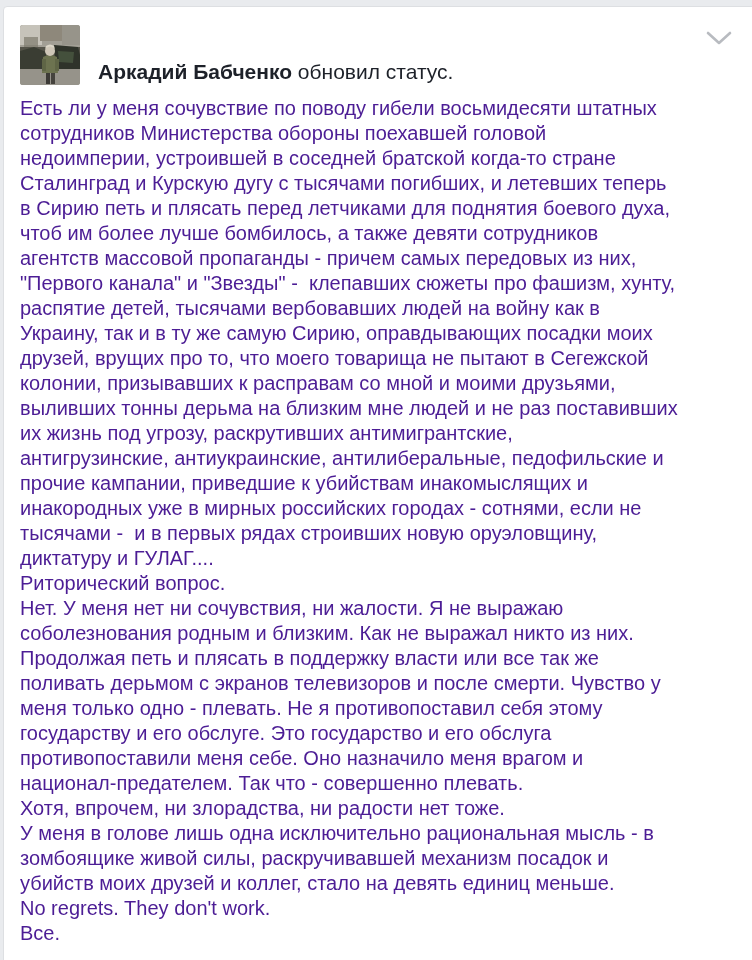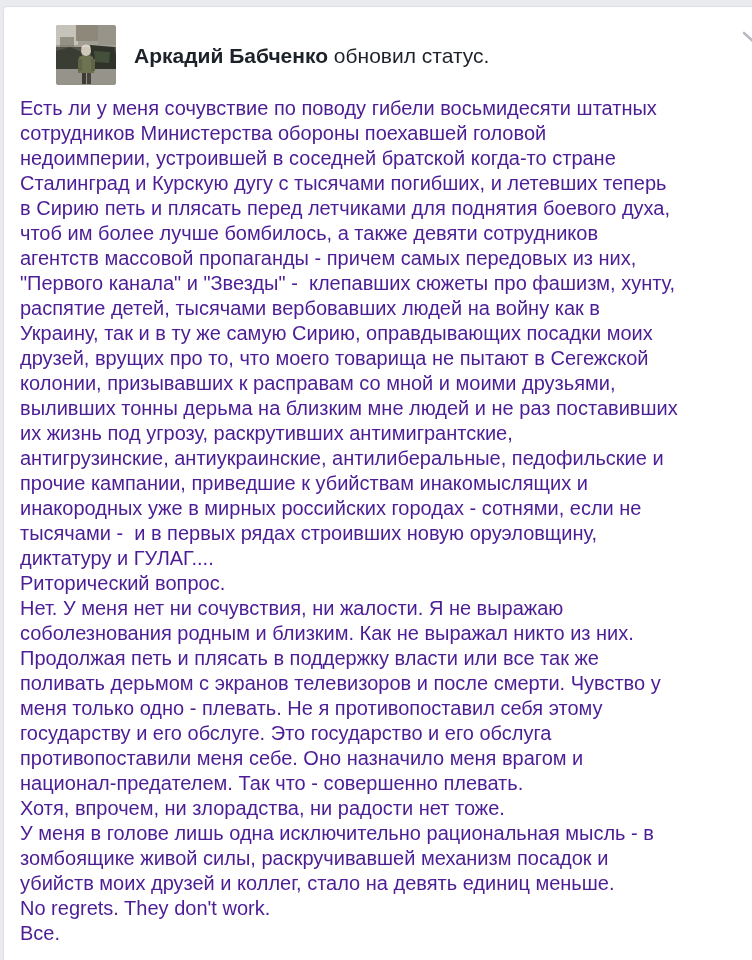--- a/index.html
+++ b/index.html
@@ -9,21 +9,21 @@
     font-family:"Liberation Sans","DejaVu Sans",sans-serif;
   }
   .post-card {
     position:absolute; left:3px; top:6px;
     width:760px; min-height:1000px;
     background:#ffffff;
     border:1px solid #dddfe2;
     border-radius:4px 4px 0 0;
     padding:18px 16px 24px 16px;
   }
-  .post-header { position:relative; display:flex; align-items:center;margin-left:36px; }
+  .post-header { position:relative; display:flex; align-items:flex-end; }
   .avatar {
     width:60px; height:60px; flex:0 0 60px;
     border-radius:3px; overflow:hidden; cursor:pointer;
     background:#a8a79e;
   }
   .avatar svg { display:block; }
   .header-text { margin-left:18px; padding-top:1px; }
   .title-line { font-size:21px; line-height:27px; color:#1d2129; }
   .author { font-weight:bold; cursor:pointer; }
   .meta-line {

